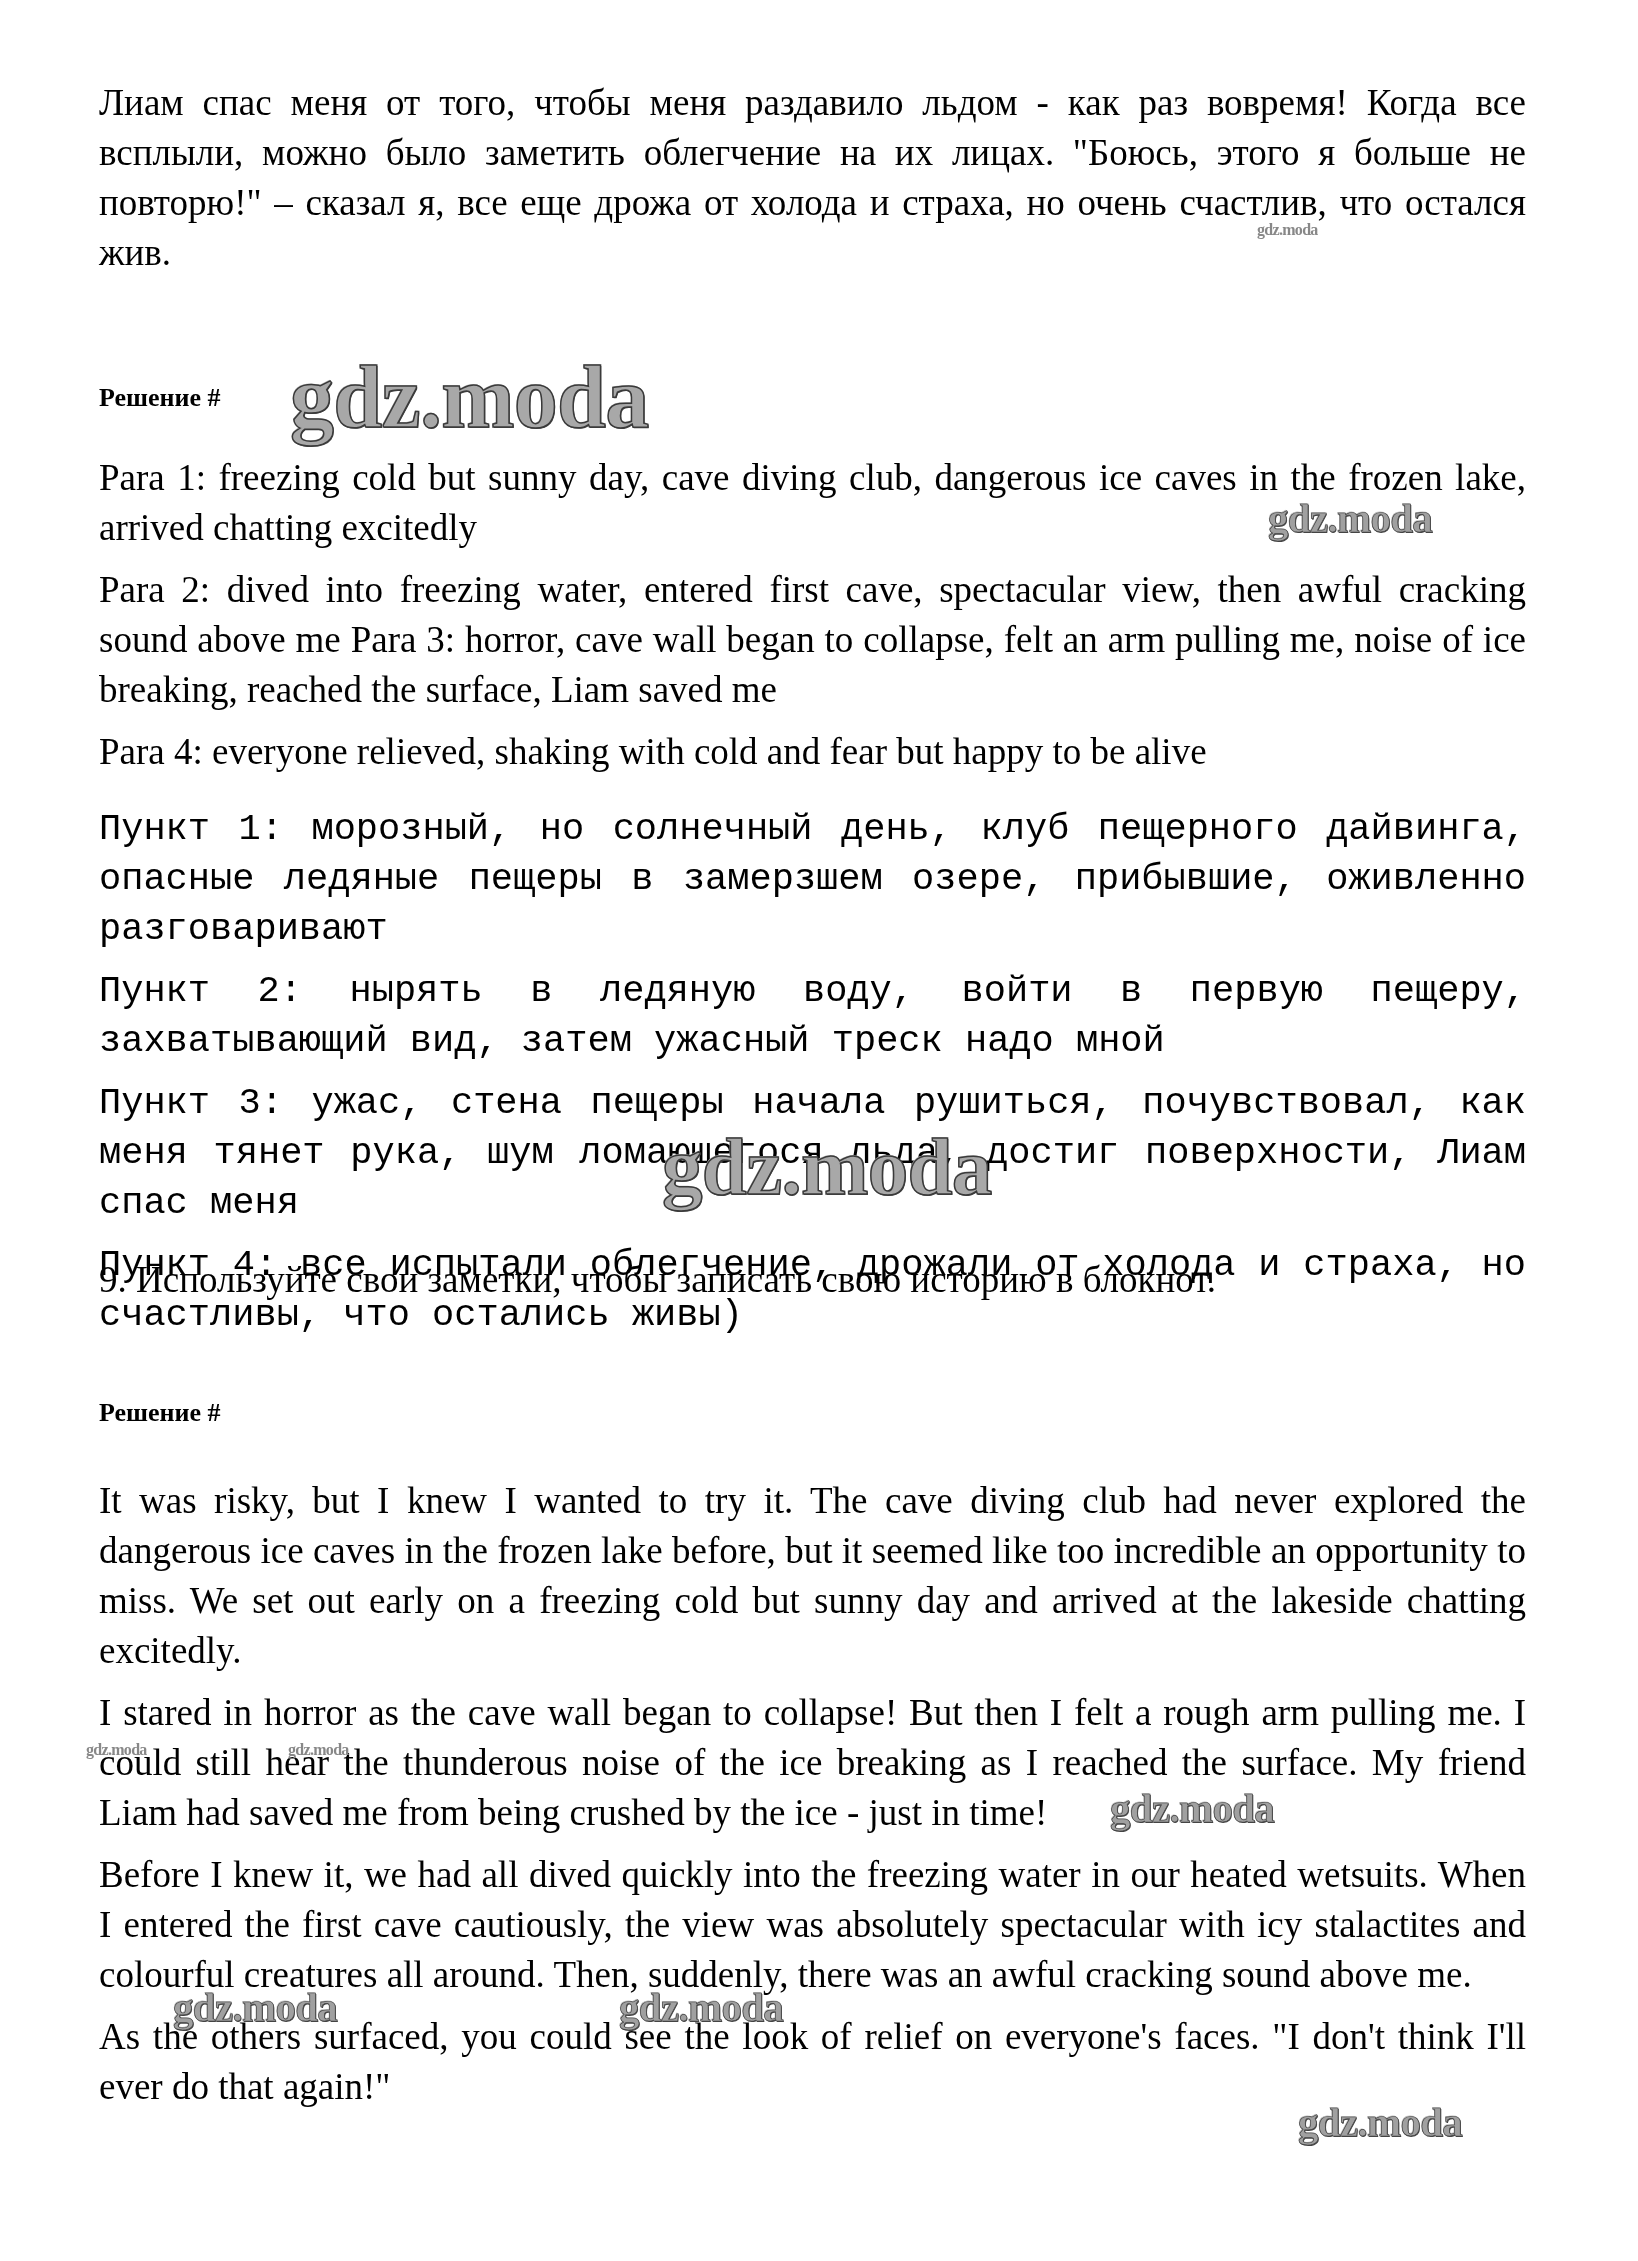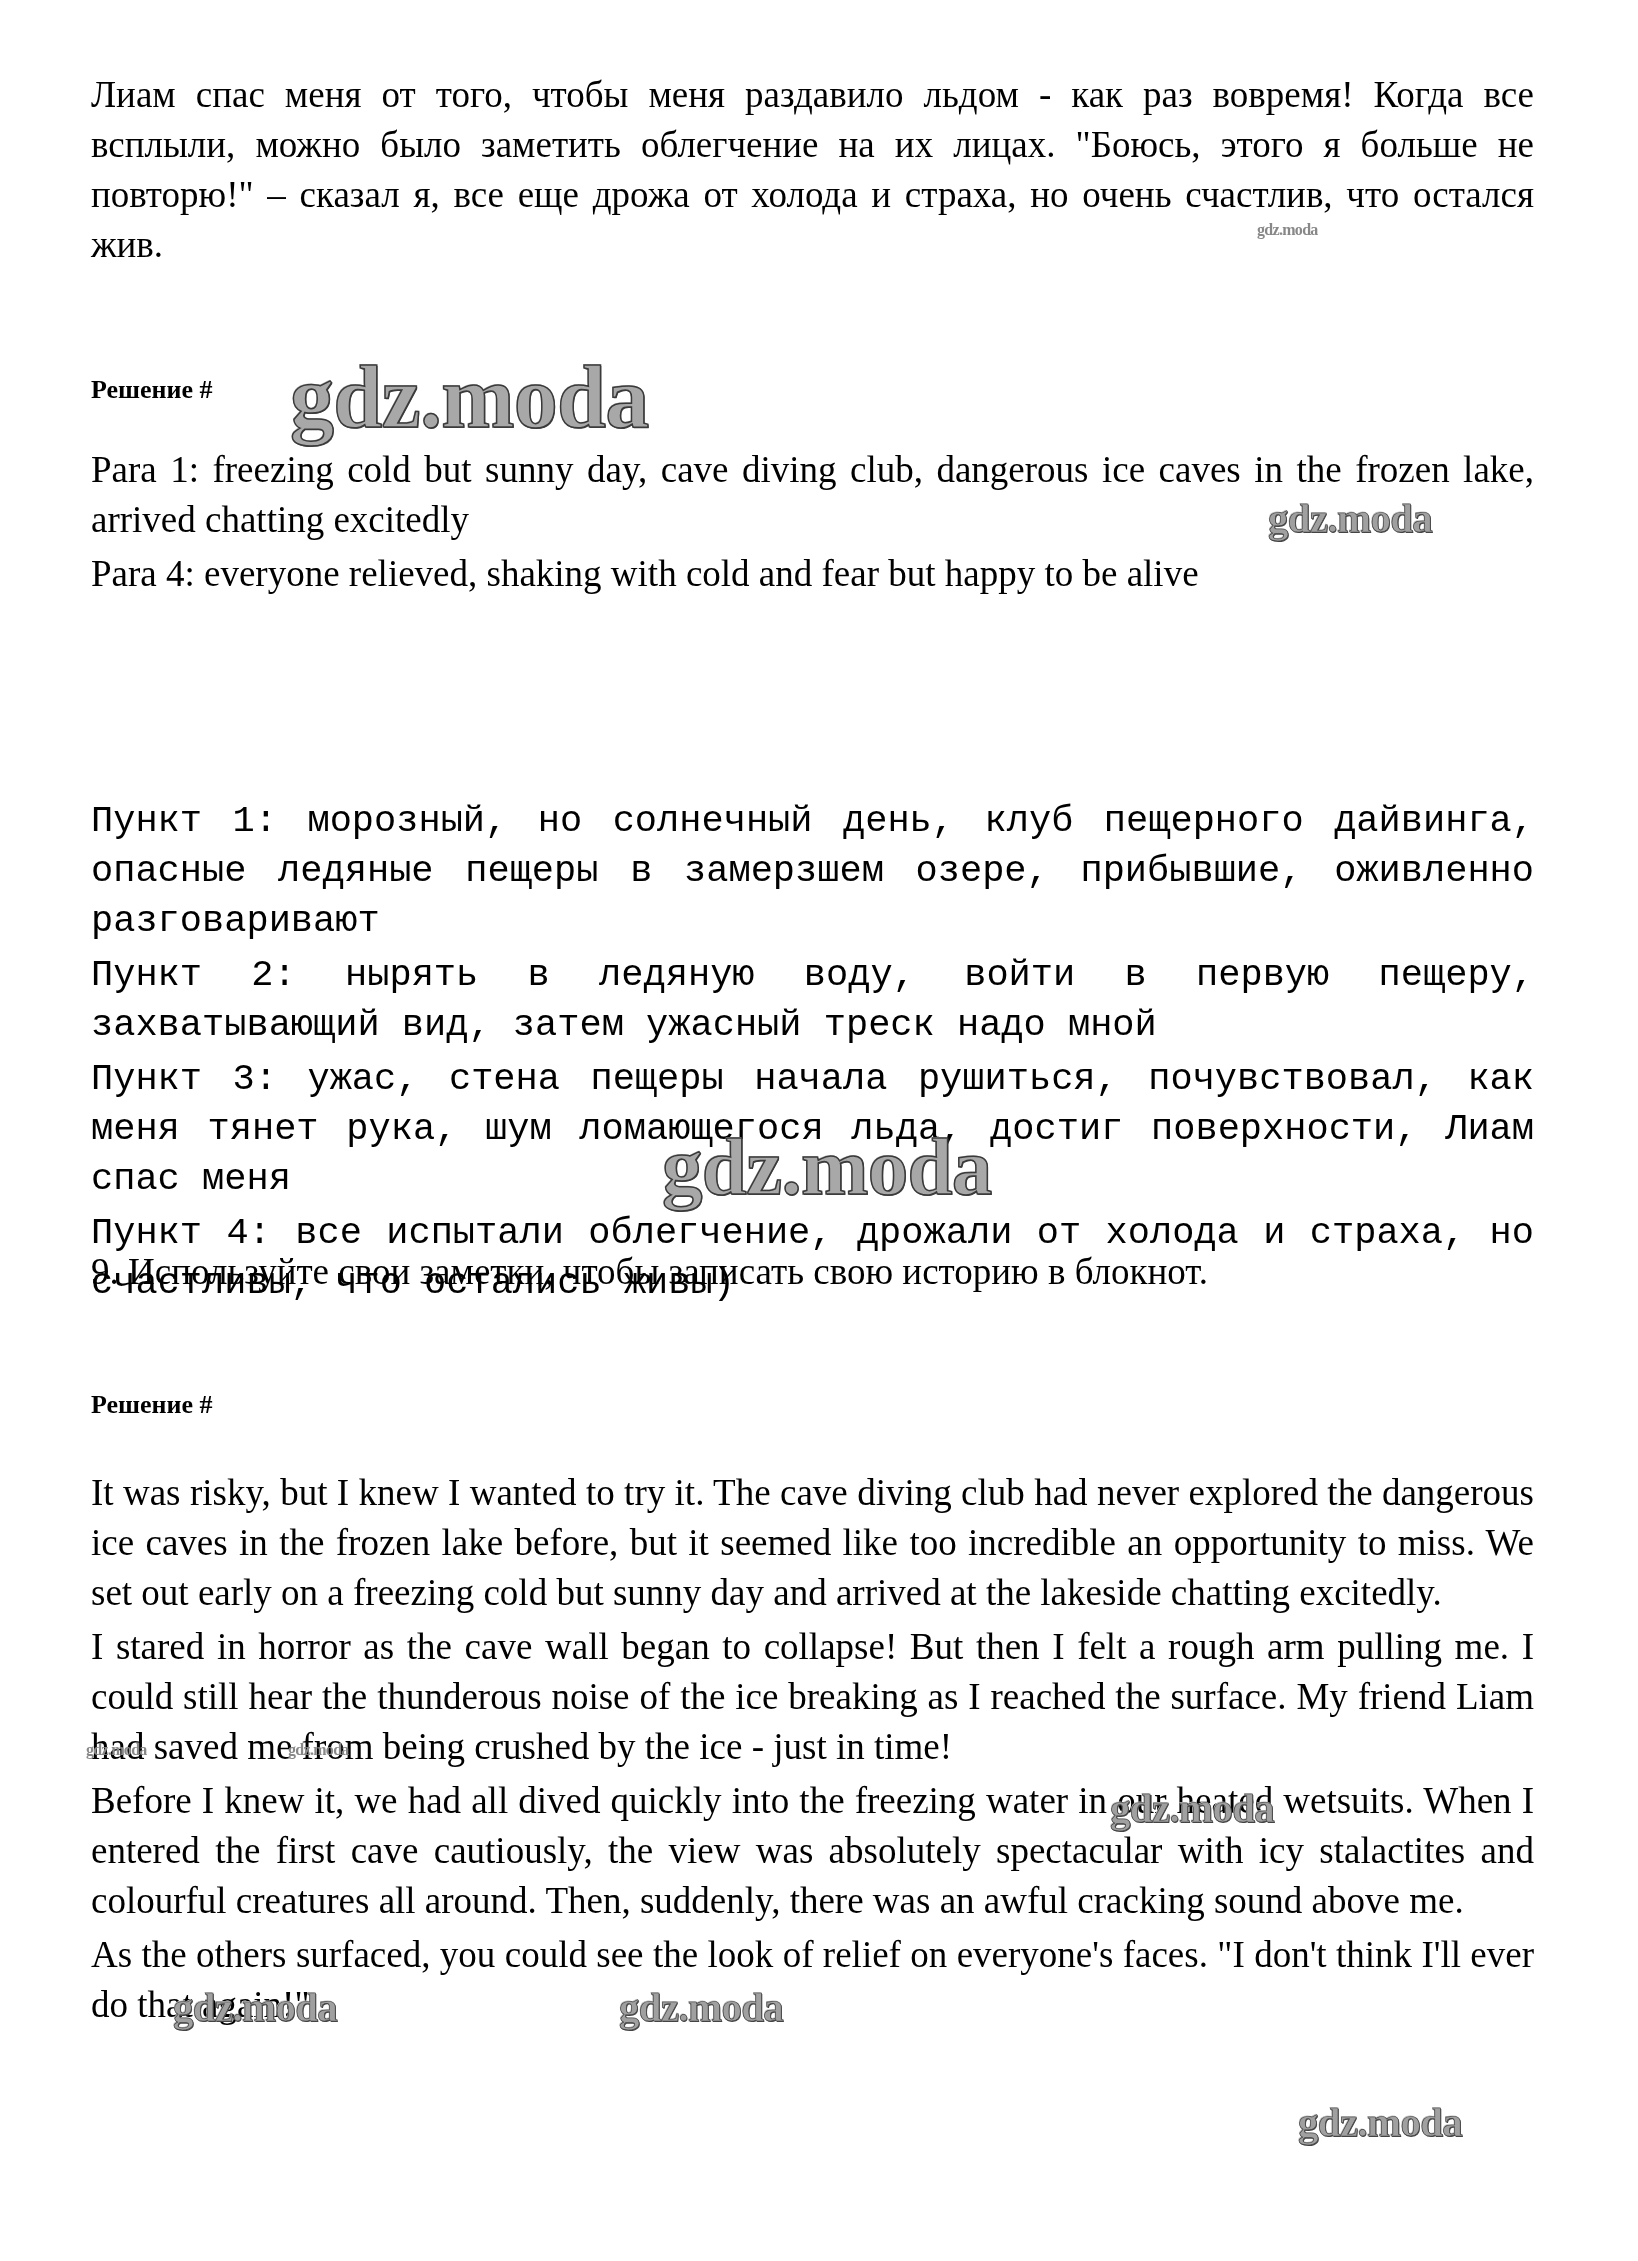--- a/index.html
+++ b/index.html
@@ -3,21 +3,21 @@
 <meta charset="utf-8">
 <style>
   html, body { margin: 0; padding: 0; background: #ffffff; }
   body { width: 1639px; height: 2261px; position: relative; overflow: hidden; }
   .page {
     position: absolute; left: 87px; top: 0; width: 1451px;
     font-family: "Liberation Serif", serif; font-size: 37px; color: #000;
     line-height: 50px;
   }
   .block { position: absolute; left: 0; width: 1451px; }
-  .p { margin: 4px; text-align: justify; text-align-last: left; }
+  .p { margin: 12px; text-align: justify; text-align-last: left; }
   .heading { font-weight: bold; font-size: 26px; }
   .wm {
     position: absolute; font-family: "Liberation Serif", serif; font-weight: bold;
     color: #9a9a9a; letter-spacing: -0.7px; white-space: nowrap;
     text-shadow: 0.7px 0.7px 0 #444, -0.7px -0.7px 0 #bbb;
   }
   .wm.big { font-size: 88px; color: #a8a8a8; -webkit-text-stroke: 1.5px #3a3a3a; }
   .wm.mid { font-size: 41px; color: #a0a0a0; -webkit-text-stroke: 0.7px #444; }
   .wm.small { font-size: 16px; color: #888; text-shadow: none; }
 </style>
@@ -29,20 +29,21 @@
   <div class="block" style="top:66px;">
     <p class="p">Лиам спас меня от того, чтобы меня раздавило льдом - как раз вовремя! Когда все всплыли, можно было заметить облегчение на их лицах. "Боюсь, этого я больше не повторю!" – сказал я, все еще дрожа от холода и страха, но очень счастлив, что остался жив.</p>
   </div>
 
   <div class="block" style="top:361px;">
     <p class="p heading">Решение #</p>
   </div>
 
   <div class="block" style="top:441px;">
     <p class="p">Para 1: freezing cold but sunny day, cave diving club, dangerous ice caves in the frozen lake, arrived chatting excitedly</p>
+    <p class="p">Para 2: dived into freezing water, entered first cave, spectacular view, then awful cracking sound above me Para 3: horror, cave wall began to collapse, felt an arm pulling me, noise of ice breaking, reached the surface, Liam saved me</p>
     <p class="p">Para 4: everyone relieved, shaking with cold and fear but happy to be alive</p>
   </div>
 
   <div class="block" style="top:792px;font-family:Liberation Mono, monospace;">
     <p class="p">Пункт 1: морозный, но солнечный день, клуб пещерного дайвинга, опасные ледяные пещеры в замерзшем озере, прибывшие, оживленно разговаривают</p>
     <p class="p">Пункт 2: нырять в ледяную воду, войти в первую пещеру, захватывающий вид, затем ужасный треск надо мной</p>
     <p class="p">Пункт 3: ужас, стена пещеры начала рушиться, почувствовал, как меня тянет рука, шум ломающегося льда, достиг поверхности, Лиам спас меня</p>
     <p class="p">Пункт 4: все испытали облегчение, дрожали от холода и страха, но счастливы, что остались живы)</p>
   </div>
 

